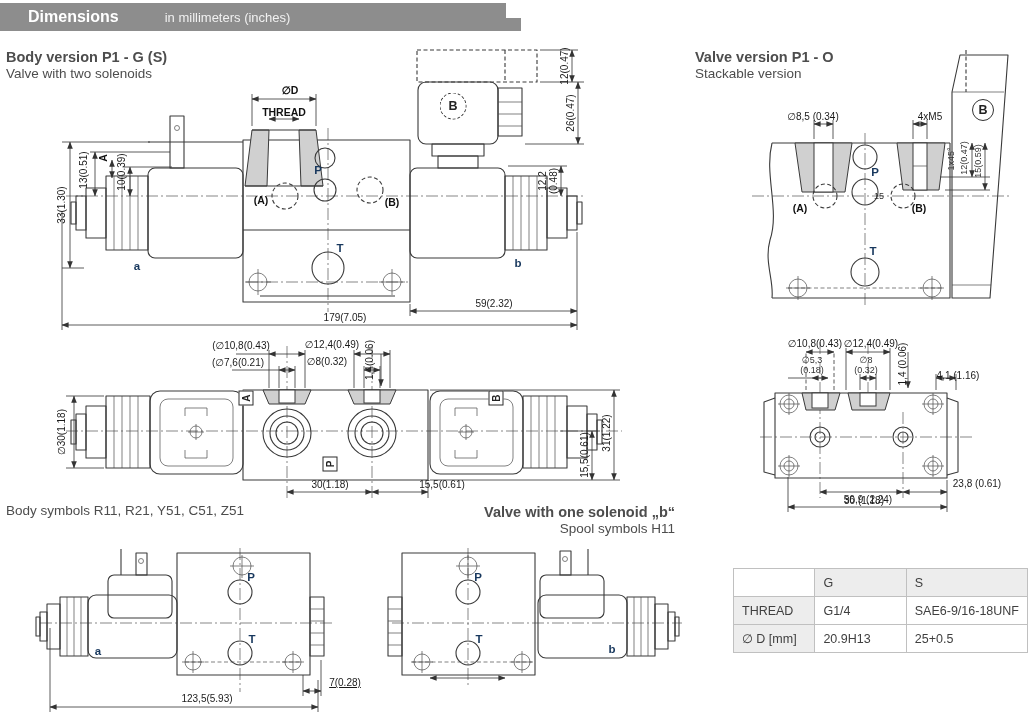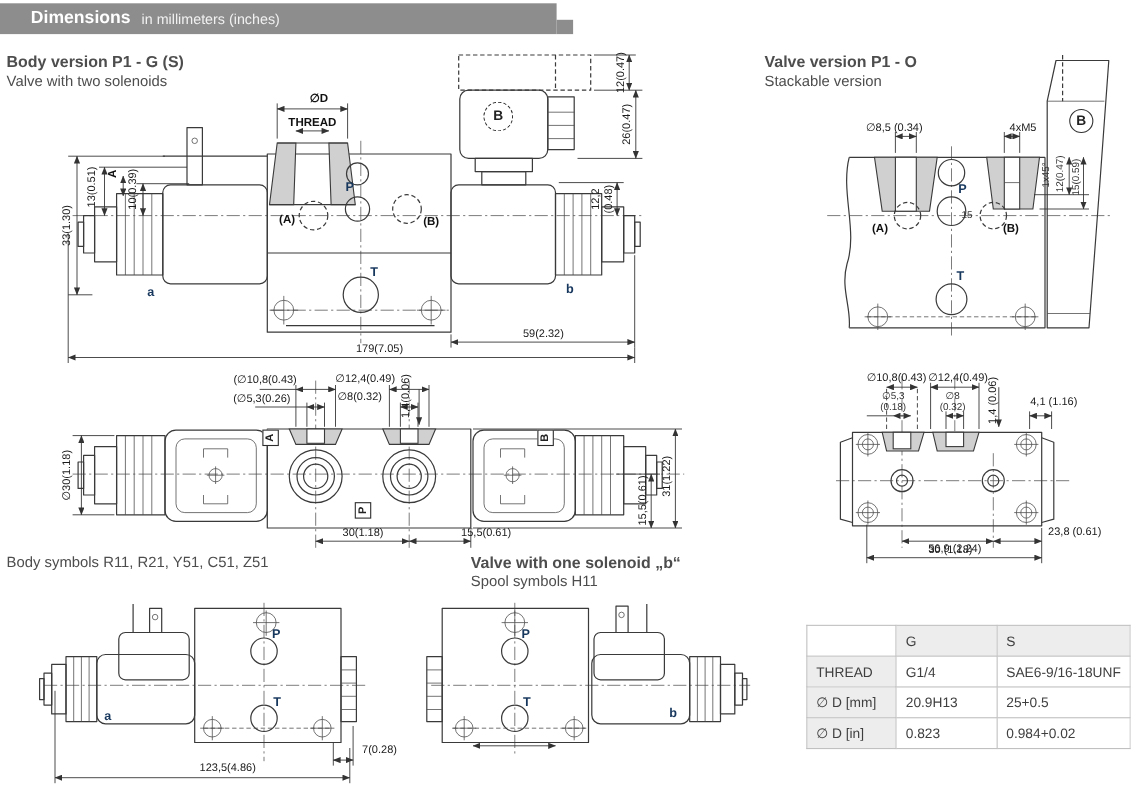--- a/index.html
+++ b/index.html
@@ -4,21 +4,21 @@
 <style>
   * { margin:0; padding:0; box-sizing:border-box; }
   html,body { background:#ffffff; }
   body { font-family:"Liberation Sans", sans-serif; }
   .page { position:relative; width:1028px; height:716px; background:#fff; overflow:hidden; }
 
   .header-bar { position:absolute; left:0; top:3px; width:506px; height:28px; background:#8d8d8d;
                 color:#fff; display:flex; align-items:center; gap:10px; padding-left:28px; }
   .header-bar::after { content:""; position:absolute; left:506px; top:15px; width:15px; height:13px; background:#8d8d8d; }
   .hdr-title { font-weight:bold; font-size:16px; }
-  .hdr-sub   { font-size:13px; color:#f1f1f1; }
+  .hdr-sub   { font-size:13px; color:#f1f1f1;margin-left:36px; }
 
   .sec-title { position:absolute; color:#4d4d4d; line-height:1.25; }
   .sec-title .t { font-weight:bold; font-size:14.5px; }
   .sec-title .s { font-size:13.5px; }
 
   svg.art { position:absolute; left:0; top:0; }
   .ln    { fill:none; stroke:#3a3a3a; stroke-width:1.1; stroke-linejoin:round; }
   .th    { fill:none; stroke:#4a4a4a; stroke-width:0.7; }
   .dimln { fill:none; stroke:#333;    stroke-width:0.8; }
   .cl    { fill:none; stroke:#555;    stroke-width:0.7; stroke-dasharray:12 3 2 3; }
@@ -61,21 +61,21 @@
     <div class="t">Body version P1 - G (S)</div>
     <div class="s">Valve with two solenoids</div>
   </div>
   <div class="sec-title" style="left:695px;top:48px">
     <div class="t">Valve version P1 - O</div>
     <div class="s">Stackable version</div>
   </div>
   <div class="sec-title" style="left:6px;top:503px">
     <div class="s">Body symbols R11, R21, Y51, C51, Z51</div>
   </div>
-  <div class="sec-title" style="left:428px;top:503px;width:263px;">
+  <div class="sec-title" style="left:412px;top:503px;width:263px;text-align:right">
     <div class="t">Valve with one solenoid „b“</div>
     <div class="s">Spool symbols H11</div>
   </div>
 
   <svg class="art" width="1028" height="716" viewBox="0 0 1028 716">
     <defs>
       <marker id="ar" viewBox="0 0 10 8" markerWidth="9" markerHeight="7" refX="9.5" refY="4" orient="auto-start-reverse">
         <path d="M0,0 L10,4 L0,8 Z" fill="#333"></path>
       </marker>
     </defs>
@@ -396,48 +396,48 @@
       <span class="lbl circ" style="left: 983px; top: 110px; width: 22px; height: 22px;">B</span>
       <span class="lbl small r" style="left: 951px; top: 159px;">1x45°</span>
       <span class="lbl small r" style="left: 964px; top: 158px;">12(0.47)</span>
       <span class="lbl small r" style="left: 978px; top: 161px;">15(0.59)</span>
       <span class="lbl ref" style="left: 800px; top: 208px;">(A)</span>
       <span class="lbl port" style="left: 875px; top: 173px;">P</span>
       <span class="lbl ref" style="left: 919px; top: 208px;">(B)</span>
       <span class="lbl small" style="left: 879px; top: 196px;">15</span>
       <span class="lbl port" style="left: 873px; top: 252px;">T</span>
       <span class="lbl" style="left: 241px; top: 346px;">(∅10,8(0.43)</span>
-      <span class="lbl" style="left: 238px; top: 363px;">(∅5,3(0.26)</span>
+      <span class="lbl" style="left: 238px; top: 363px;">(∅7,6(0.21)</span>
       <span class="lbl" style="left: 332px; top: 345px;">∅12,4(0.49)</span>
       <span class="lbl" style="left: 327px; top: 362px;">∅8(0.32)</span>
       <span class="lbl r" style="left: 370px; top: 360px;">1,4(0.06)</span>
       <span class="lbl r" style="left: 62px; top: 432px;">∅30(1.18)</span>
       <span class="lbl box r" style="left: 246px; top: 398px;">A</span>
       <span class="lbl box r" style="left: 496px; top: 398px;">B</span>
       <span class="lbl box r" style="left: 330px; top: 464px;">P</span>
       <span class="lbl" style="left: 330px; top: 485px;">30(1.18)</span>
       <span class="lbl" style="left: 442px; top: 485px;">15,5(0.61)</span>
       <span class="lbl r" style="left: 585px; top: 455px;">15,5(0.61)</span>
       <span class="lbl r" style="left: 607px; top: 433px;">31(1.22)</span>
       <span class="lbl" style="left: 815px; top: 344px;">∅10,8(0.43)</span>
       <span class="lbl" style="left: 871px; top: 344px;">∅12,4(0.49)</span>
       <span class="lbl small" style="left: 812px; top: 360px;">∅5,3</span>
       <span class="lbl small" style="left: 812px; top: 370px;">(0.18)</span>
       <span class="lbl small" style="left: 866px; top: 360px;">∅8</span>
       <span class="lbl small" style="left: 866px; top: 370px;">(0.32)</span>
       <span class="lbl r" style="left: 903px; top: 364px;">1,4 (0.06)</span>
-      <span class="lbl" style="left: 958px; top: 366px;">4,1 (1.16)</span>
+      <span class="lbl" style="left: 958px; top: 376px;">4,1 (1.16)</span>
       <span class="lbl" style="left: 864px; top: 501px;">30 (1.18)</span>
       <span class="lbl" style="left: 977px; top: 484px;">23,8 (0.61)</span>
       <span class="lbl" style="left: 868px; top: 500px;">56,9 (2.24)</span>
       <span class="lbl port" style="left: 251px; top: 578px;">P</span>
       <span class="lbl port" style="left: 252px; top: 640px;">T</span>
       <span class="lbl port" style="left: 98px; top: 652px;">a</span>
-      <span class="lbl" style="left: 207px; top: 699px;">123,5(4.86)</span>
-      <span class="lbl" style="left: 345px; top: 683px;">7(0.28)</span>
+      <span class="lbl" style="left: 207px; top: 699px;">123,5(5.93)</span>
+      <span class="lbl" style="left: 345px; top: 683px; text-decoration: underline;">7(0.28)</span>
       <span class="lbl port" style="left: 478px; top: 578px;">P</span>
       <span class="lbl port" style="left: 479px; top: 640px;">T</span>
       <span class="lbl port" style="left: 612px; top: 650px;">b</span>
     </div>
 
   <table class="spec" style="left:733px;top:568px">
     <colgroup>
         <col style="width:82px">
         <col style="width:93px">
         <col style="width:118px">
@@ -451,21 +451,16 @@
       <tr>
         <td class="hd">THREAD</td>
         <td>G1/4</td>
         <td>SAE6-9/16-18UNF</td>
       </tr>
       <tr>
         <td class="hd">∅ D [mm]</td>
         <td>20.9H13</td>
         <td>25+0.5</td>
       </tr>
-      <tr>
-        <td class="hd">∅ D [in]</td>
-        <td>0.823</td>
-        <td>0.984+0.02</td>
-      </tr>
     </tbody>
   </table>
 
 </div>
 
 </body></html>

